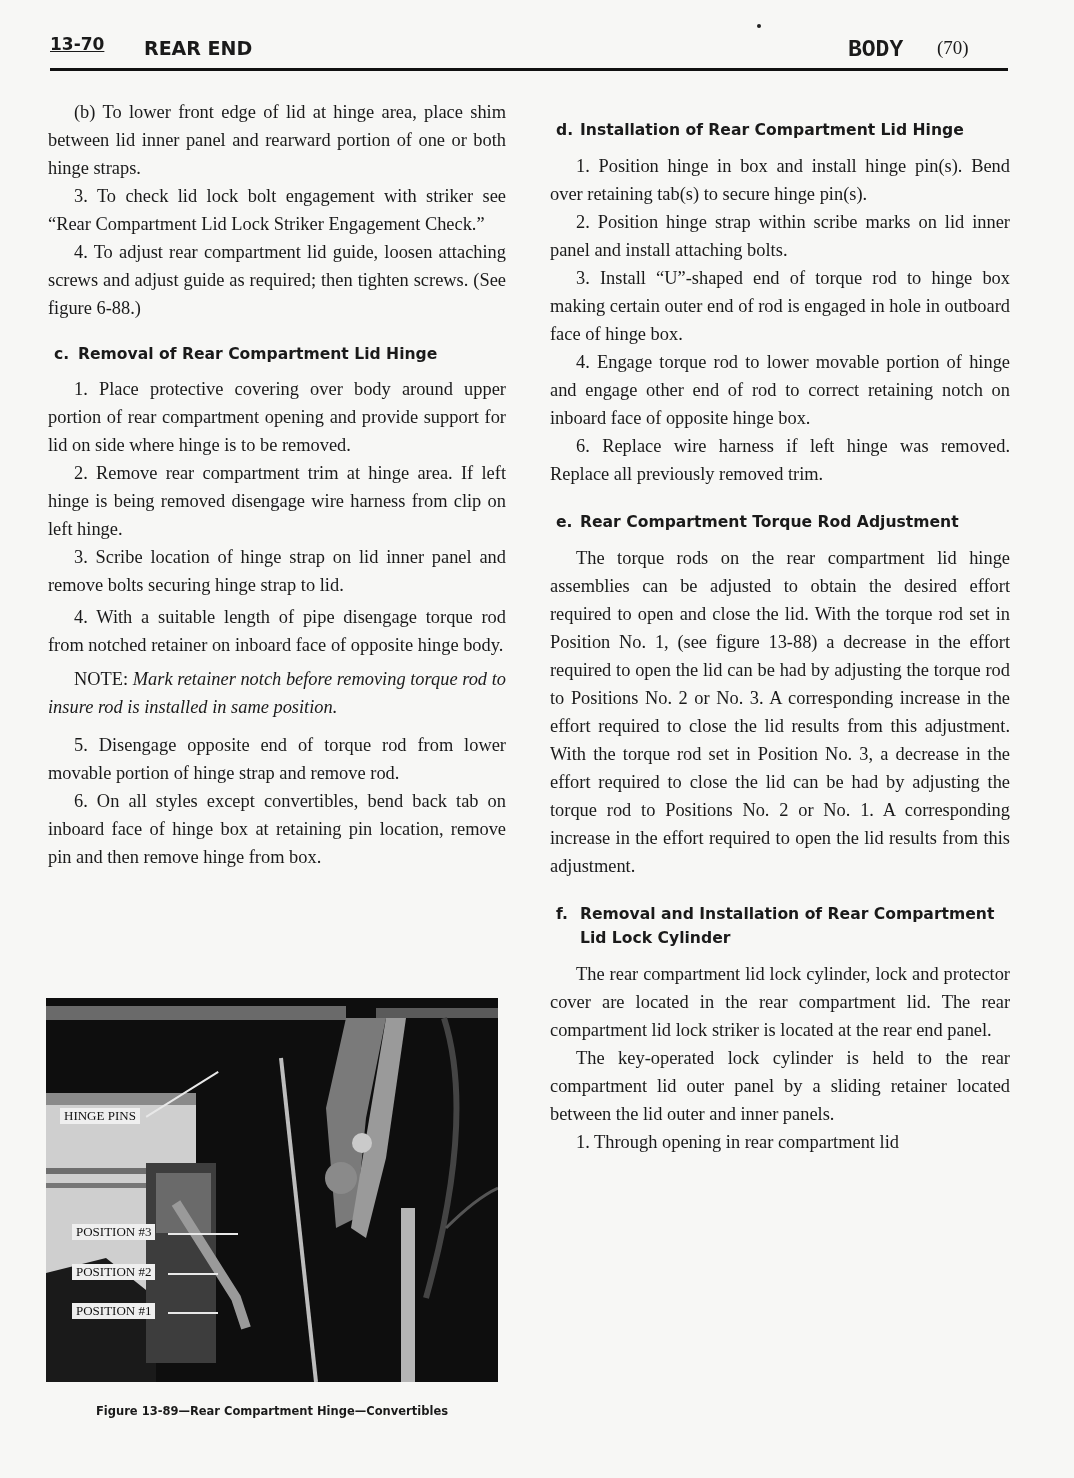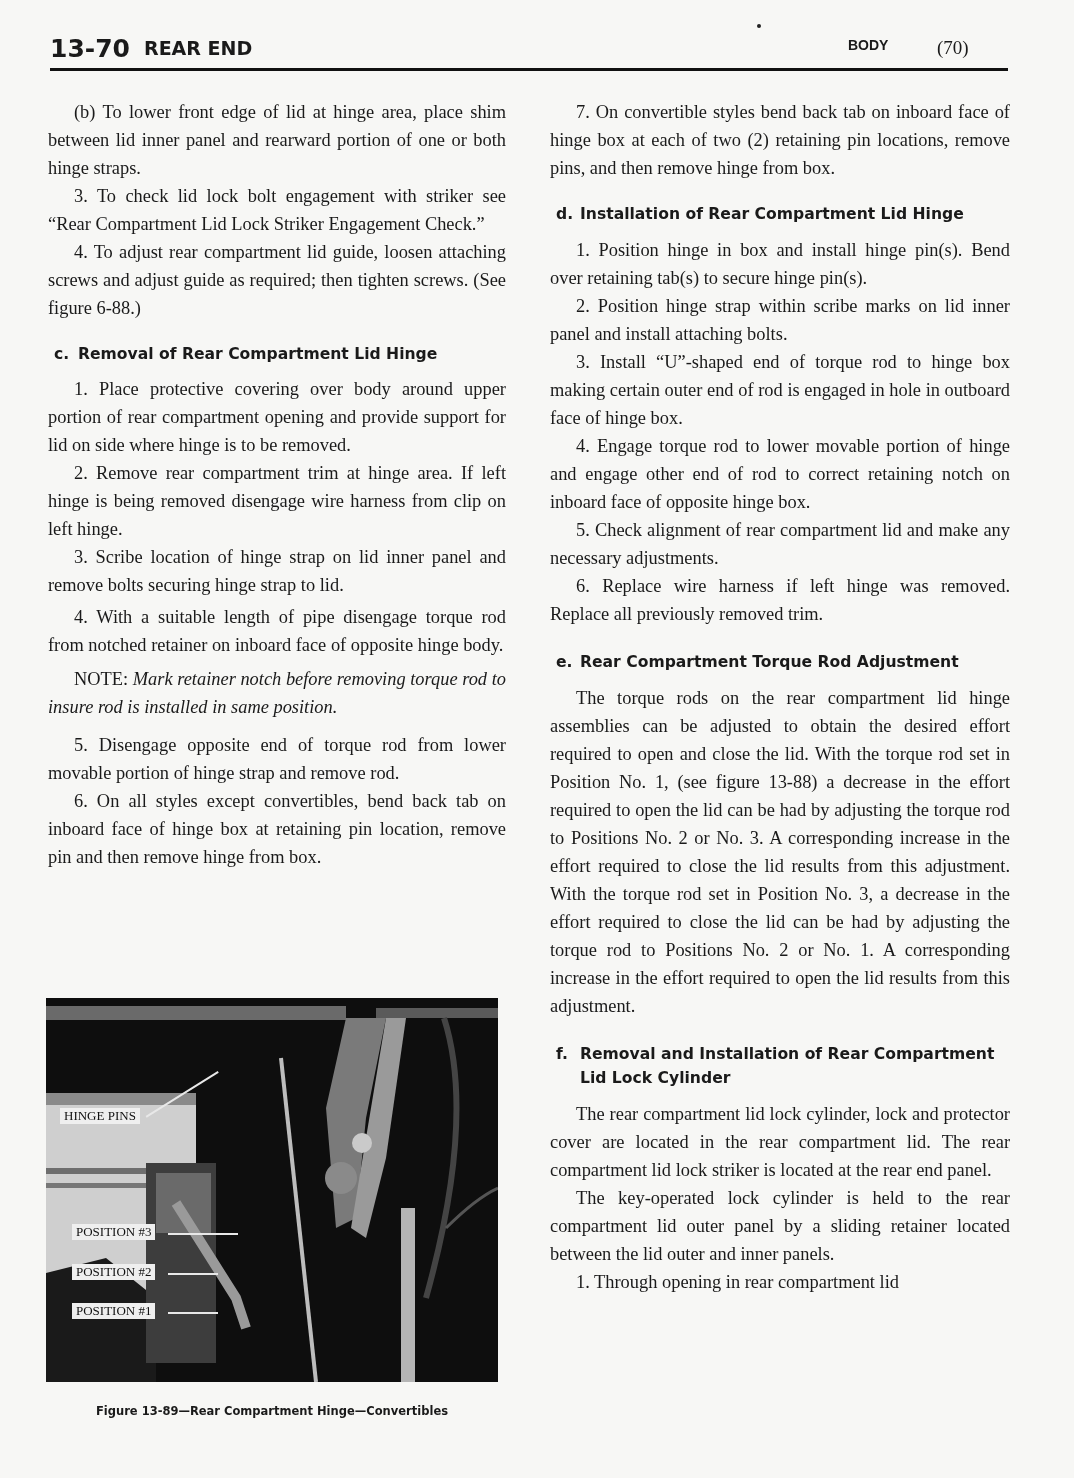--- a/index.html
+++ b/index.html
@@ -1,21 +1,21 @@
 <!DOCTYPE html>
 <html><head>
 <meta charset="utf-8">
 <style>
   html, body { margin:0; padding:0; }
   body { width:1074px; height:1478px; background:#f7f7f5; position:relative; overflow:hidden;
          font-family:"Liberation Serif", "DejaVu Serif", serif; color:#1a1a1a; }
   .header { position:absolute; left:50px; top:34px; width:958px; height:34px; border-bottom:3px solid #111; }
-  .hdr-num { position:absolute; left:0; top:0; font-family:"DejaVu Sans", sans-serif; font-weight:bold; font-size:25px; letter-spacing:0px; }
+  .hdr-num { position:absolute; left:0; top:0; font-family:"DejaVu Sans", sans-serif; font-weight:bold; font-size:17px; letter-spacing:0px;text-decoration:underline; }
   .hdr-sec { position:absolute; left:94px; top:3px; font-family:"DejaVu Sans", sans-serif; font-weight:bold; font-size:19px; }
-  .hdr-body { position:absolute; left:798px; top:3px; font-family:Liberation Sans, sans-serif; font-weight:bold; font-size:14px;text-align:right; }
+  .hdr-body { position:absolute; left:798px; top:3px; font-family:Liberation Mono, monospace; font-weight:bold; font-size:23px;text-align:right; }
   .hdr-page { position:absolute; left:887px; top:3px; font-family:Liberation Serif, serif; font-size:19px; }
   .dot { position:absolute; left:757px; top:24px; width:4px; height:4px; background:#222; border-radius:2px; }
 
   .col { position:absolute; top:98px; }
   .col.left { left:48px; width:458px; }
   .col.right { left:550px; width:460px; }
   .p { font-size:18.4px; line-height:28px; text-align:justify; margin:0; text-indent:26px; }
   .heading { font-family:"DejaVu Sans", sans-serif; font-weight:bold; font-size:15.6px; line-height:24px; margin:0; position:relative; padding-left:30px; }
   .heading .letter { position:absolute; left:6px; top:0; }
   .note-label { font-style:normal; }
@@ -94,33 +94,31 @@
   <span class="callout" style="left:26px; top:226px;">POSITION #3</span>
   <span class="leader" style="left:122px; top:235px; width:70px;"></span>
   <span class="callout" style="left:26px; top:266px;">POSITION #2</span>
   <span class="leader" style="left:122px; top:275px; width:50px;"></span>
   <span class="callout" style="left:26px; top:305px;">POSITION #1</span>
   <span class="leader" style="left:122px; top:314px; width:50px;"></span>
 </div>
 <div class="fig-caption">Figure 13-89—Rear Compartment Hinge—Convertibles</div>
 
 <div class="col right">
-  <p class="p">7. On convertible styles bend back tab on inboard face of hinge box at each of two (2) retaining pin locations, remove pins, and then remove hinge from box.</p>
 
   <div style="height:20px"></div>
   <div class="heading">
     <span class="letter">d.</span>
     <span>Installation of Rear Compartment Lid Hinge</span>
   </div>
   <div style="height:10px"></div>
   <p class="p">1. Position hinge in box and install hinge pin(s). Bend over retaining tab(s) to secure hinge pin(s).</p>
   <p class="p">2. Position hinge strap within scribe marks on lid inner panel and install attaching bolts.</p>
   <p class="p">3. Install “U”-shaped end of torque rod to hinge box making certain outer end of rod is engaged in hole in outboard face of hinge box.</p>
   <p class="p">4. Engage torque rod to lower movable portion of hinge and engage other end of rod to correct retaining notch on inboard face of opposite hinge box.</p>
-  <p class="p">5. Check alignment of rear compartment lid and make any necessary adjustments.</p>
   <p class="p">6. Replace wire harness if left hinge was removed. Replace all previously removed trim.</p>
 
   <div style="height:22px"></div>
   <div class="heading">
     <span class="letter">e.</span>
     <span>Rear Compartment Torque Rod Adjustment</span>
   </div>
   <div style="height:10px"></div>
   <p class="p">The torque rods on the rear compartment lid hinge assemblies can be adjusted to obtain the desired effort required to open and close the lid. With the torque rod set in Position No. 1, (see figure 13-88) a decrease in the effort required to open the lid can be had by adjusting the torque rod to Positions No. 2 or No. 3. A corresponding increase in the effort required to close the lid results from this adjustment. With the torque rod set in Position No. 3, a decrease in the effort required to close the lid can be had by adjusting the torque rod to Positions No. 2 or No. 1. A corresponding increase in the effort required to open the lid results from this adjustment.</p>
 

